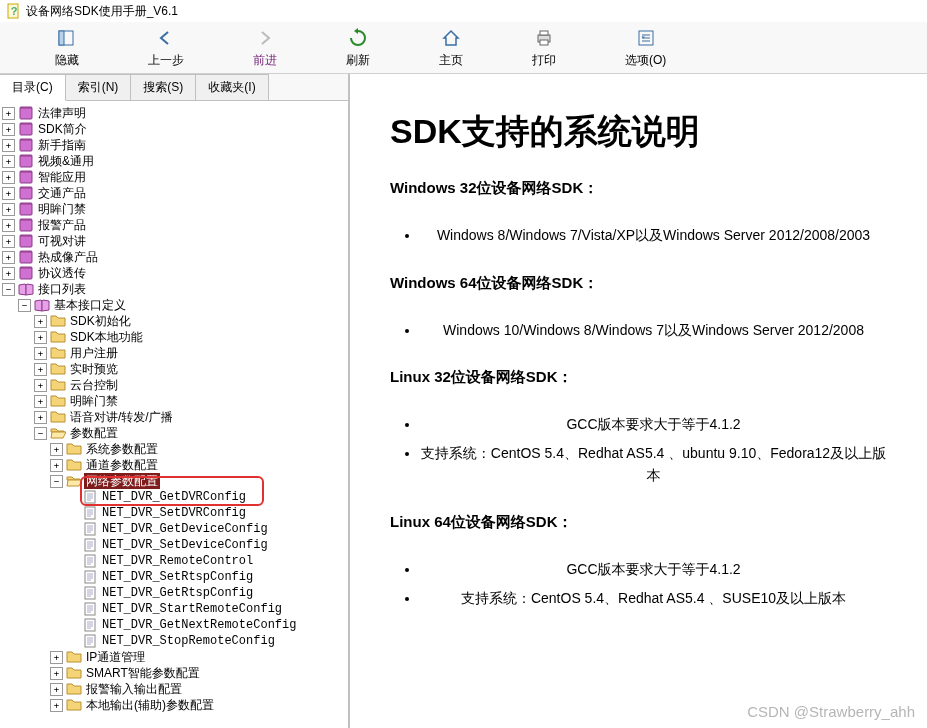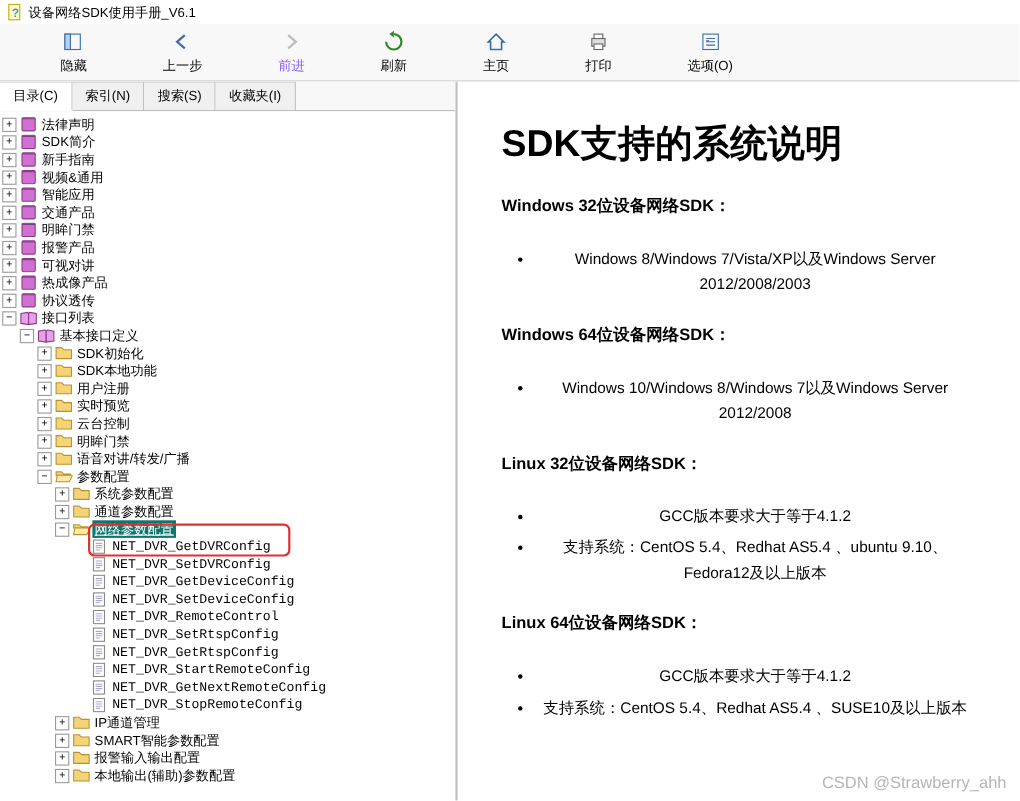--- a/index.html
+++ b/index.html
@@ -2,37 +2,37 @@
 <html><head>
 <meta charset="utf-8">
 <style>
 * { box-sizing: border-box; margin: 0; padding: 0; }
 body { font-family: "Microsoft YaHei", "SimSun", sans-serif; font-size: 12px; background: #fff; width: 927px; height: 728px; overflow: hidden; display: flex; flex-direction: column; }
 .titlebar { background: #fff; padding: 2px 6px; display: flex; align-items: center; gap: 4px; height: 22px; }
 .titlebar .help-icon { width: 16px; height: 16px; display: inline-flex; align-items: center; justify-content: center; color: #b08000; }
 .titlebar-text { font-size: 12px; }
 .toolbar { display: flex; gap: 18px; padding: 4px 10px; border-bottom: 1px solid #d0d0d0; background: #f8f8f8; height: 52px; align-items: center; }
 .tool-btn { display: flex; flex-direction: column; align-items: center; gap: 2px; cursor: pointer; padding: 2px 6px; margin-left: 39px; }
-.tool-btn.disabled { color: #8b5cf6; }
+.tool-btn.disabled { color: #701a75; }
 .tool-icon { width: 24px; height: 24px; display: flex; align-items: center; justify-content: center; }
 .tool-label { font-size: 12px; }
 .main { display: flex; flex: 1; overflow: hidden; }
-.sidebar { width: 416px; border-right: 2px solid #c0c0c0; display: flex; flex-direction: column; background: #fff; overflow: hidden; }
+.sidebar { width: 350px; border-right: 2px solid #c0c0c0; display: flex; flex-direction: column; background: #fff; overflow: hidden; }
 .tabs { display: flex; border-bottom: 1px solid #c0c0c0; background: #f8f8f8; }
 .tab { padding: 4px 12px; border-right: 1px solid #c0c0c0; cursor: pointer; font-size: 12px; background: #f0f0f0; border-top: 1px solid #c0c0c0; }
 .tab.active { background: #fff; border-bottom: 1px solid #fff; margin-bottom: -1px; }
 .tree { flex: 1; overflow: auto; padding: 4px 2px; font-size: 12px; line-height: 16px; }
 .tree ul { list-style: none; padding-left: 0; }
 .tree li { white-space: nowrap; }
 .tree .row { display: flex; align-items: center; height: 16px; }
 .tree .expander { width: 13px; height: 13px; border: 1px solid #999; display: inline-flex; align-items: center; justify-content: center; font-size: 9px; line-height: 9px; font-family: monospace; cursor: pointer; background: #fff; margin-right: 3px; flex-shrink:0; }
 .tree .spacer { width: 16px; display: inline-block; flex-shrink:0; }
 .tree .node-icon { width: 16px; height: 14px; display: inline-flex; align-items: center; justify-content: center; margin-right: 2px; flex-shrink:0; }
 .tree .label { cursor: pointer; padding: 0 2px; }
-.tree .label.selected { background: #0f766e; color: #fff; text-decoration: underline; }
+.tree .label.selected { background: #7f1d1d; color: #fff; }
 .tree .file-label { font-family: "Courier New", monospace; font-size: 12px; text-align: center; }
 .highlight-box { border: 2px solid #e03030; border-radius: 6px; position: absolute; pointer-events: none; }
 .content { flex: 1; padding: 30px 40px; overflow: auto; font-size: 15px; line-height: 1.6; }
 .content h1 { font-size: 34px; font-weight: bold; }
 .content h3 { font-size: 15px; font-weight: bold; margin-top: 18px; margin-bottom: 10px; }
 .content ul { padding-left: 30px; margin: 24px 0; text-align: center; }
 .content li { list-style: disc; margin: 6px 0; font-size: 14px; }
 .watermark { position: absolute; bottom: 8px; right: 12px; color: rgba(120,120,120,0.55); font-size: 15px; font-family: sans-serif; pointer-events:none; }
 svg { display: block; }
 </style>

